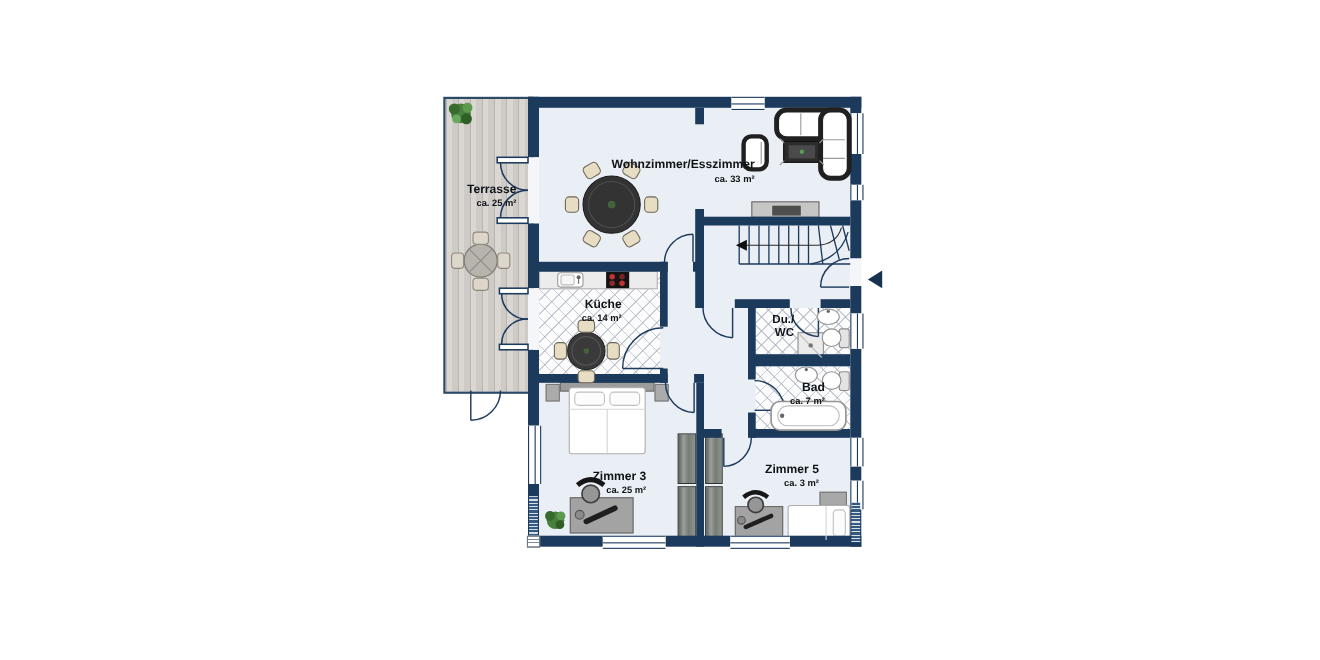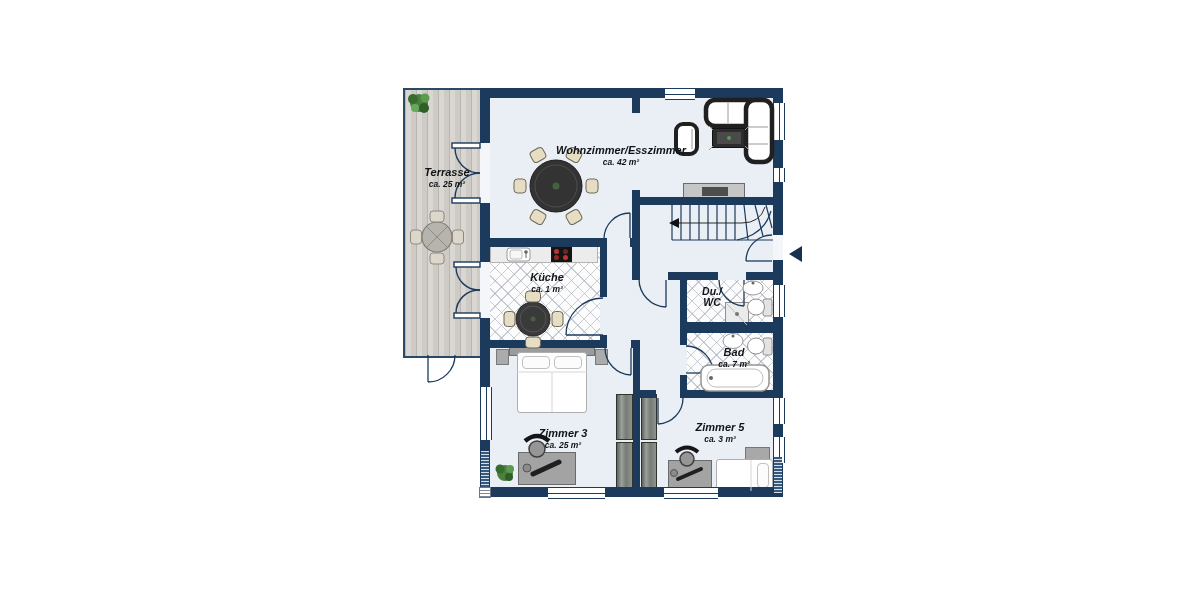--- a/index.html
+++ b/index.html
@@ -38,21 +38,21 @@
   .tv-dot{position:absolute;left:50%;top:50%;width:4px;height:4px;margin:-2px;border-radius:50%;background:#5a9a52;}
   .gray{background:#a3a3a3;border:1px solid #6a6a6a;}
   .headboard{background:#9c9c9c;border:1px solid #707070;}
   .nightstand{background:#ababab;border:1px solid #7a7a7a;}
   .mattress{background:#ffffff;border:1.5px solid #aeaeae;border-radius:3px;}
   .pillow{background:#fcfcfc;border:1px solid #c0c0c0;border-radius:4px;}
   .wardrobe{background:linear-gradient(90deg,#5f635e,#9aa09b 30%,#767b75 60%,#8d938d);border:1px solid #2f332e;}
   .shelf{background:#a8a8a8;border:1px solid #777777;}
   .shower{background:#ebebeb;border:1px solid #8f8f8f;}
   
-  .rlabel{position:absolute;z-index:30;text-align:center;color:#0f1418;transform:translateX(-50%);white-space:nowrap;font-style:italic;}
+  .rlabel{position:absolute;z-index:30;text-align:right;color:#0f1418;transform:translateX(-50%);white-space:nowrap;}
   .rname{font-weight:bold;font-size:11px;line-height:12px;}
   .rname.sm{font-size:10.5px;line-height:11px;}
   .rarea{font-weight:bold;font-size:8.5px;line-height:10px;margin-top:1px;}
   svg.overlay{position:absolute;left:0;top:0;z-index:25;pointer-events:none;}
 </style>
 </head>
 <body>
 
 <div id="canvas">
 
@@ -332,25 +332,25 @@
         <circle cx="509" cy="477" r="4" fill="#2f5e27"></circle>
     </g>
   </svg>
 
   <div class="rlabel" style="left:447px;top:166px;">
     <div class="rname">Terrasse</div>
     <div class="rarea">ca. 25 m²</div>
   </div>
   <div class="rlabel" style="left:621px;top:144px;">
     <div class="rname">Wohnzimmer/Esszimmer</div>
-    <div class="rarea">ca. 42 m²</div>
+    <div class="rarea">ca. 33 m²</div>
   </div>
   <div class="rlabel" style="left:547px;top:271px;">
     <div class="rname">Küche</div>
-    <div class="rarea">ca. 1 m²</div>
+    <div class="rarea">ca. 14 m²</div>
   </div>
   <div class="rlabel" style="left:712px;top:286px;">
     <div class="rname sm">Du./</div>
     <div class="rname sm">WC</div>
   </div>
   <div class="rlabel" style="left:734px;top:346px;">
     <div class="rname">Bad</div>
     <div class="rarea">ca. 7 m²</div>
   </div>
   <div class="rlabel" style="left:563px;top:427px;">

